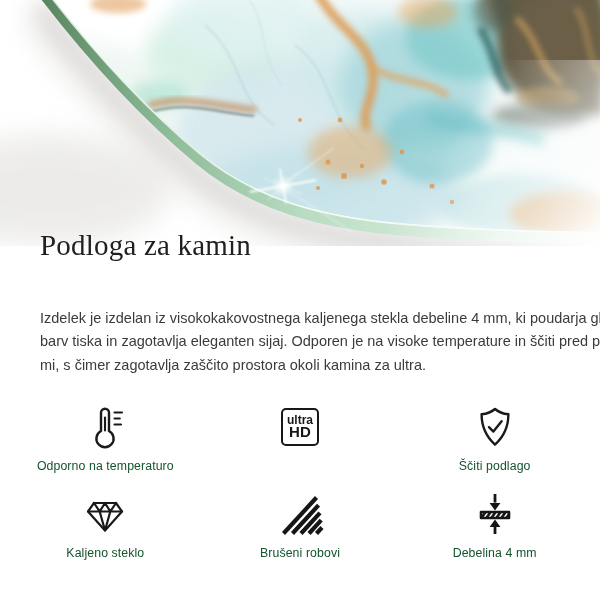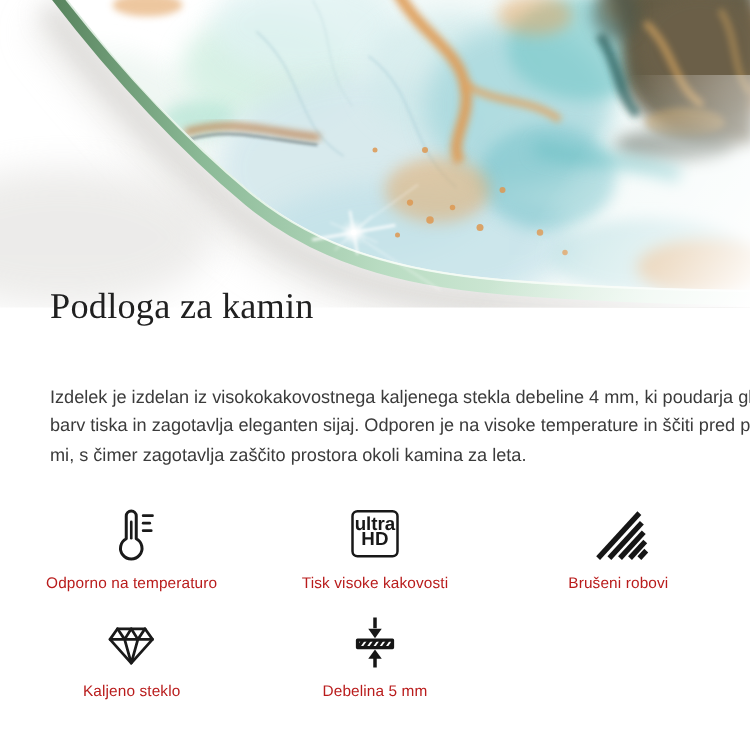--- a/index.html
+++ b/index.html
@@ -24,34 +24,34 @@
     font-size:14.5px; line-height:23.4px; color:#3b3b3b;
   }
   .description div { white-space:nowrap; }
 
   .features {
     position:absolute; left:8px; top:402px; width:584px;
     display:grid; grid-template-columns:repeat(3,1fr); row-gap:16px;
   }
   .feature { display:flex; flex-direction:column; align-items:center; }
   .icon-wrap { height:50px; display:flex; align-items:center; justify-content:center; }
-  .feature-label { margin-top:7px; font-size:12.3px; color:#b91c1c; letter-spacing:0.1px; }
+  .feature-label { margin-top:7px; font-size:12.3px; color:#14532d; letter-spacing:0.1px; }
 
   .ic { stroke:#1a1a1a; fill:none; stroke-width:2.4; stroke-linecap:round; stroke-linejoin:round; }
   .ic .thin { stroke-width:2.1; }
   .ic .hatch { stroke:#161616; stroke-width:4.2; stroke-linecap:butt; }
   .ic .solid { fill:#161616; stroke:none; }
   .ic .barline { stroke:#161616; stroke-width:2.6; stroke-linecap:butt; }
 
   .hd-box {
     width:38px; height:38px; border:2.6px solid #181818; border-radius:5px;
     display:flex; flex-direction:column; align-items:center; justify-content:center;
     color:#181818; background:#ffffff;
   }
-  .hd-top  { font-size:15px; font-weight:700; line-height:10px; }
+  .hd-top  { font-size:12px; font-weight:700; line-height:10px; }
   .hd-main { font-size:15px;  font-weight:700; line-height:14px; letter-spacing:0.2px; }
 </style>
 </head>
 <body>
 
 <div class="page">
 
   <div class="hero">
     <svg width="600" height="246" viewBox="0 0 600 246">
       <defs>
@@ -168,21 +168,21 @@
     </svg>
   </div>
 
   <h1 class="headline">
     <span>Podloga za kamin</span>
   </h1>
 
   <div class="description">
     <div>Izdelek je izdelan iz visokokakovostnega kaljenega stekla debeline 4 mm, ki poudarja globino</div>
     <div>barv tiska in zagotavlja eleganten sijaj. Odporen je na visoke temperature in ščiti pred poškodba-</div>
-    <div>mi, s čimer zagotavlja zaščito prostora okoli kamina za leta.</div>
+    <div>mi, s čimer zagotavlja zaščito prostora okoli kamina za ultra.</div>
   </div>
 
   <div class="features">
 
     <div class="feature">
       <div class="icon-wrap">
         <svg class="ic" width="48" height="48" viewBox="0 0 48 48">
           <path d="M20,28 V9.8 a4,4 0 0 1 8,0 V28 a8.6,8.6 0 1 1 -8,0 Z"></path>
           <path class="thin" d="M24,14.5 V27.5"></path>
           <path class="thin" d="M33.5,9.5 H41"></path>
@@ -193,45 +193,53 @@
       <div class="feature-label">Odporno na temperaturo</div>
     </div>
 
     <div class="feature">
       <div class="icon-wrap">
         <div class="hd-box">
           <span class="hd-top">ultra</span>
           <span class="hd-main">HD</span>
         </div>
       </div>
-      <div class="feature-label">Tisk visoke kakovosti</div>
-    </div>
-
+    </div>
+
+    <div class="feature">
+      <div class="icon-wrap">
+        <svg class="ic" width="48" height="48" viewBox="0 0 48 48">
+          <path d="M24,6 C27.6,9.2 32.6,10.8 37.4,11.3 C37.4,22.6 33.8,32.8 24,41.6 C14.2,32.8 10.6,22.6 10.6,11.3 C15.4,10.8 20.4,9.2 24,6 Z"></path>
+          <path d="M18,24.2 L22.4,28.6 L30.6,18.2"></path>
+        </svg>
+      </div>
+      <div class="feature-label">Ščiti podlago</div>
+    </div>
+
+    <div class="feature">
+      <div class="icon-wrap">
+        <svg class="ic" width="48" height="48" viewBox="0 0 48 48">
+          <path stroke-width="2.2" d="M13,13 H35 L41,21.5 L24,40.5 L7,21.5 Z"></path>
+          <path stroke-width="2.2" d="M7,21.5 H41 M13,13 L18.7,21.5 L24,13 L29.3,21.5 L35,13 M18.7,21.5 L24,40.5 L29.3,21.5"></path>
+        </svg>
+      </div>
+      <div class="feature-label">Kaljeno steklo</div>
+    </div>
 
     <div class="feature">
       <div class="icon-wrap">
         <svg class="ic" width="48" height="48" viewBox="0 0 48 48">
           <path class="hatch" d="M7.5,43.5 L40.5,7.5"></path>
           <path class="hatch" d="M16.5,43.5 L42.5,15.2"></path>
           <path class="hatch" d="M25,43.5 L44,22.8"></path>
           <path class="hatch" d="M33,43.5 L45.2,30.2"></path>
           <path class="hatch" d="M40.5,43.5 L46,37.5"></path>
         </svg>
       </div>
       <div class="feature-label">Brušeni robovi</div>
-    </div>
-
-    <div class="feature">
-      <div class="icon-wrap">
-        <svg class="ic" width="48" height="48" viewBox="0 0 48 48">
-          <path stroke-width="2.2" d="M13,13 H35 L41,21.5 L24,40.5 L7,21.5 Z"></path>
-          <path stroke-width="2.2" d="M7,21.5 H41 M13,13 L18.7,21.5 L24,13 L29.3,21.5 L35,13 M18.7,21.5 L24,40.5 L29.3,21.5"></path>
-        </svg>
-      </div>
-      <div class="feature-label">Kaljeno steklo</div>
     </div>
 
     <div class="feature">
       <div class="icon-wrap">
         <svg class="ic" width="48" height="48" viewBox="0 0 48 48">
           <defs>
             <clipPath id="barClip">
                 <rect x="10.8" y="22.8" width="26.4" height="4.4"></rect>
               </clipPath>
           </defs>
@@ -243,17 +251,17 @@
           <g clip-path="url(#barClip)">
             <path class="barline" d="M9,30 L16,20"></path>
             <path class="barline" d="M14,30 L21,20"></path>
             <path class="barline" d="M19,30 L26,20"></path>
             <path class="barline" d="M24,30 L31,20"></path>
             <path class="barline" d="M29,30 L36,20"></path>
             <path class="barline" d="M34,30 L41,20"></path>
           </g>
         </svg>
       </div>
-      <div class="feature-label">Debelina 5 mm</div>
+      <div class="feature-label">Debelina 4 mm</div>
     </div>
 
   </div>
 </div>
 
 </body></html>

